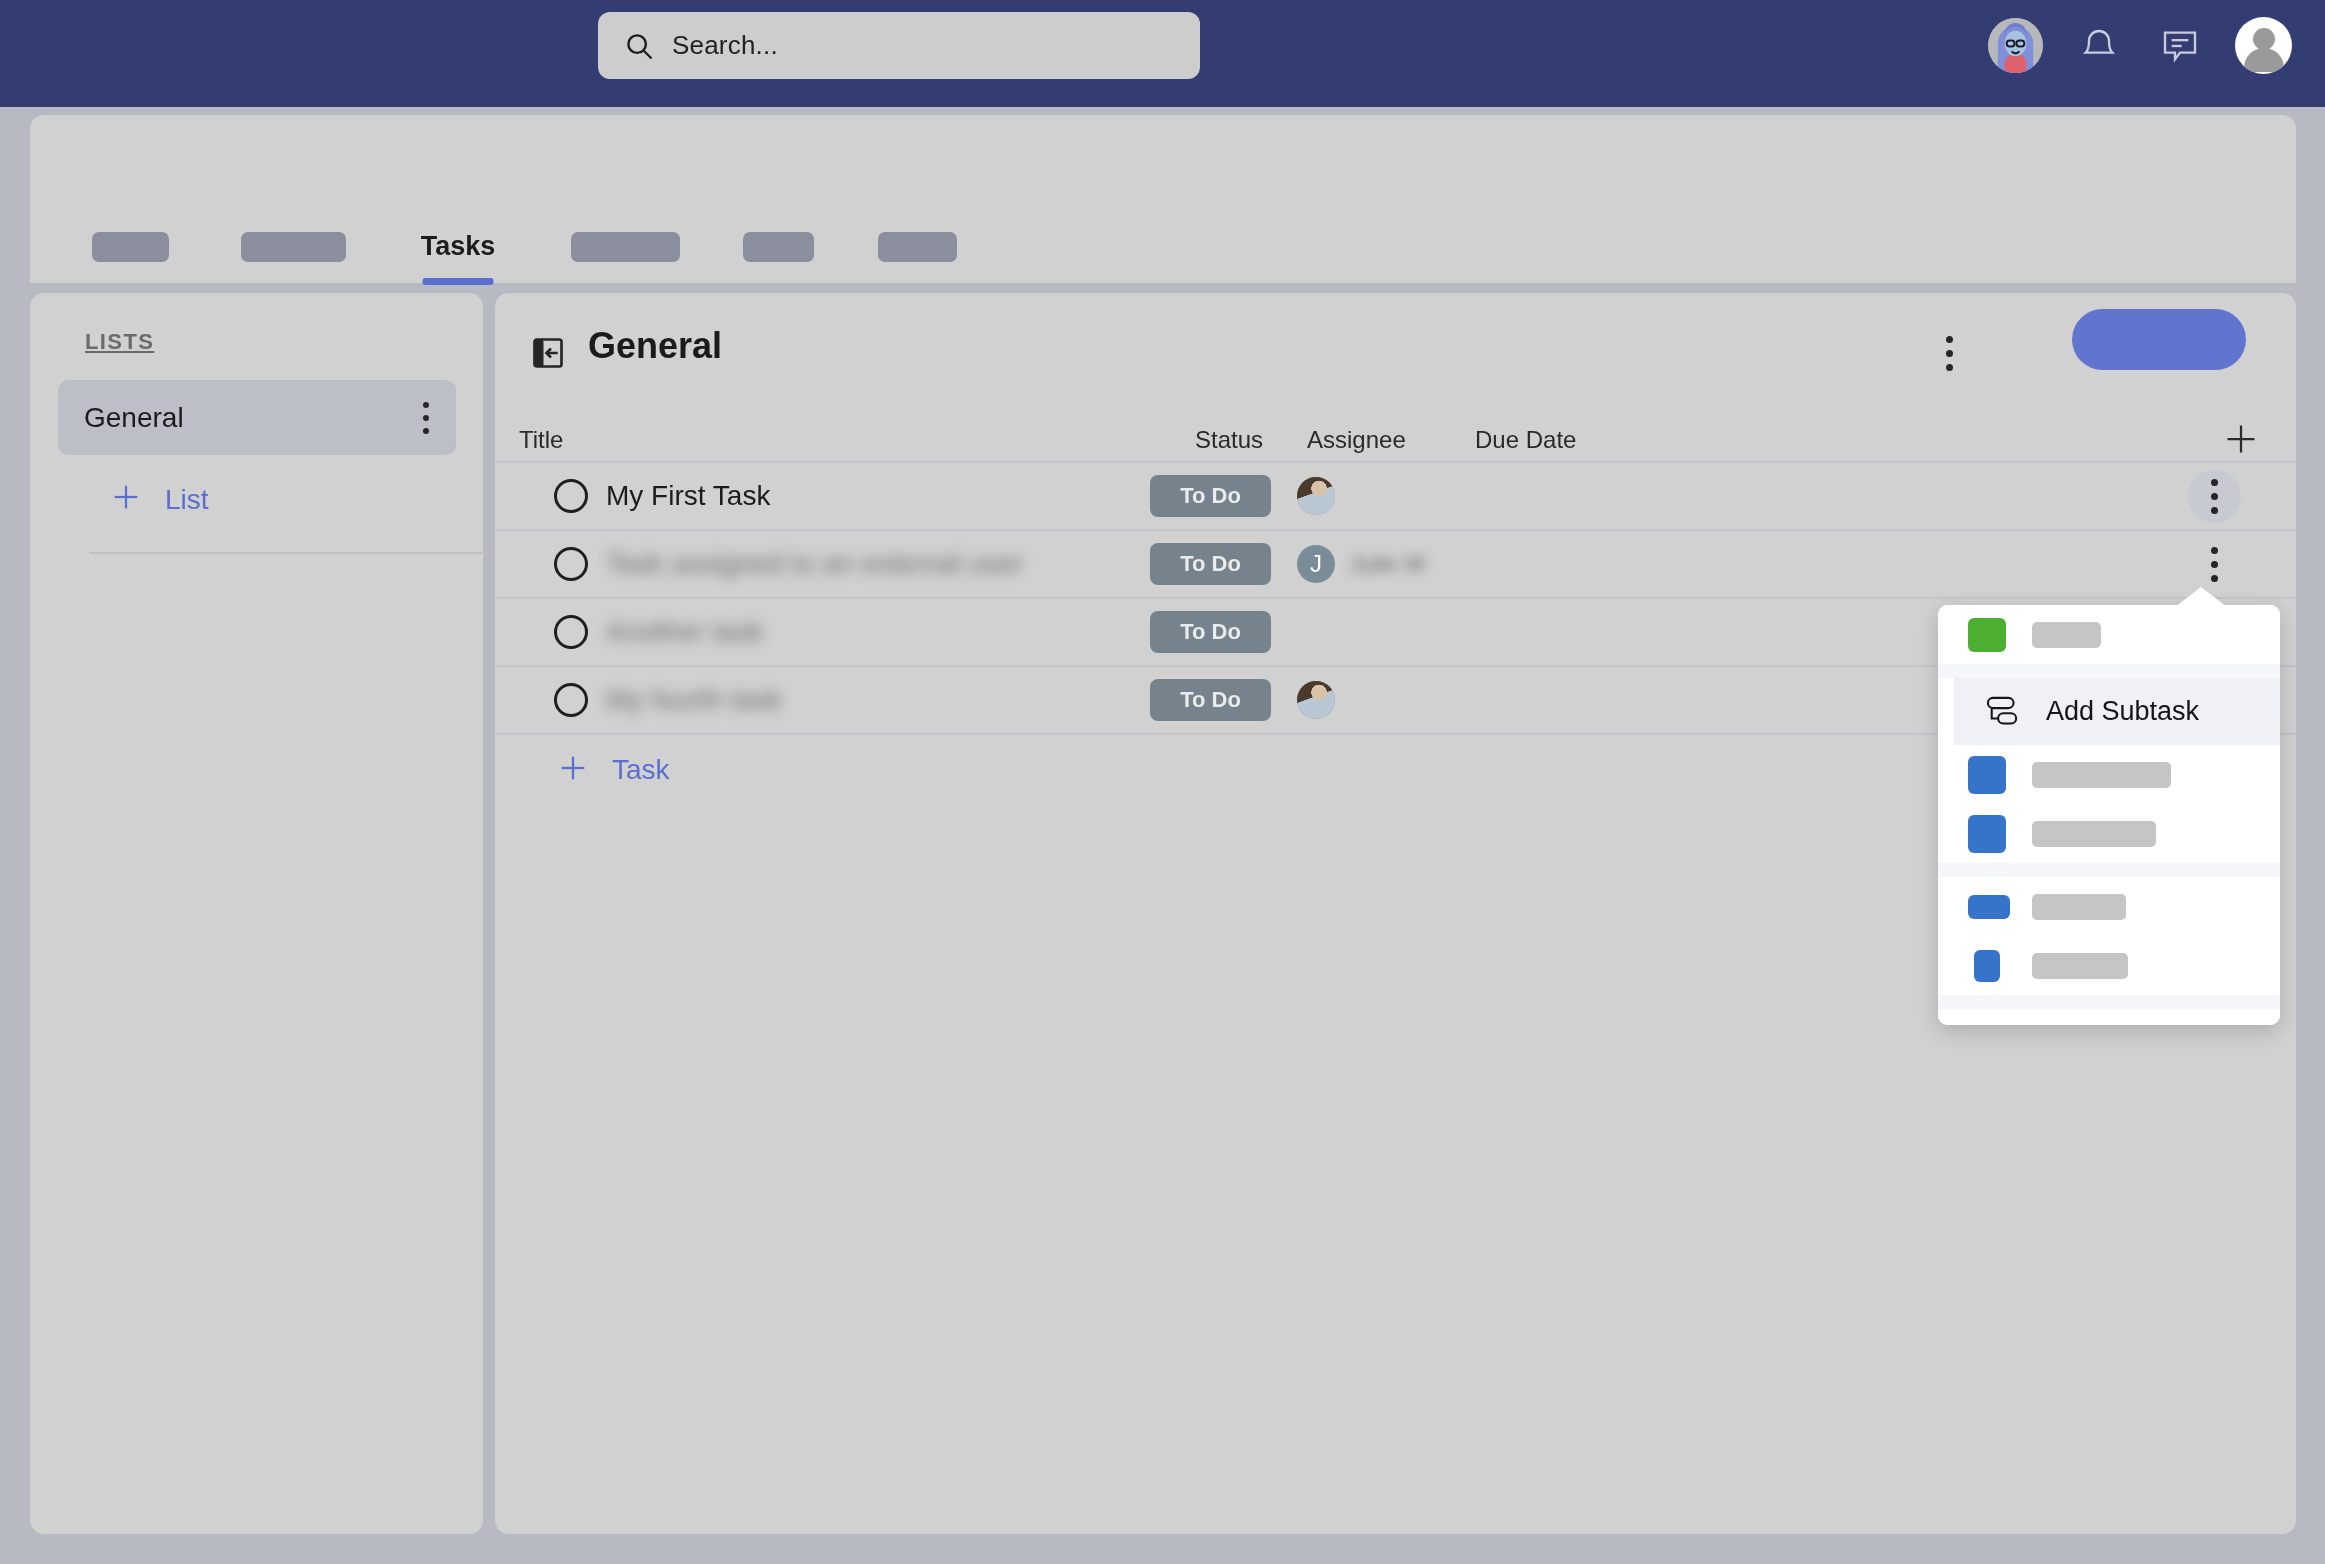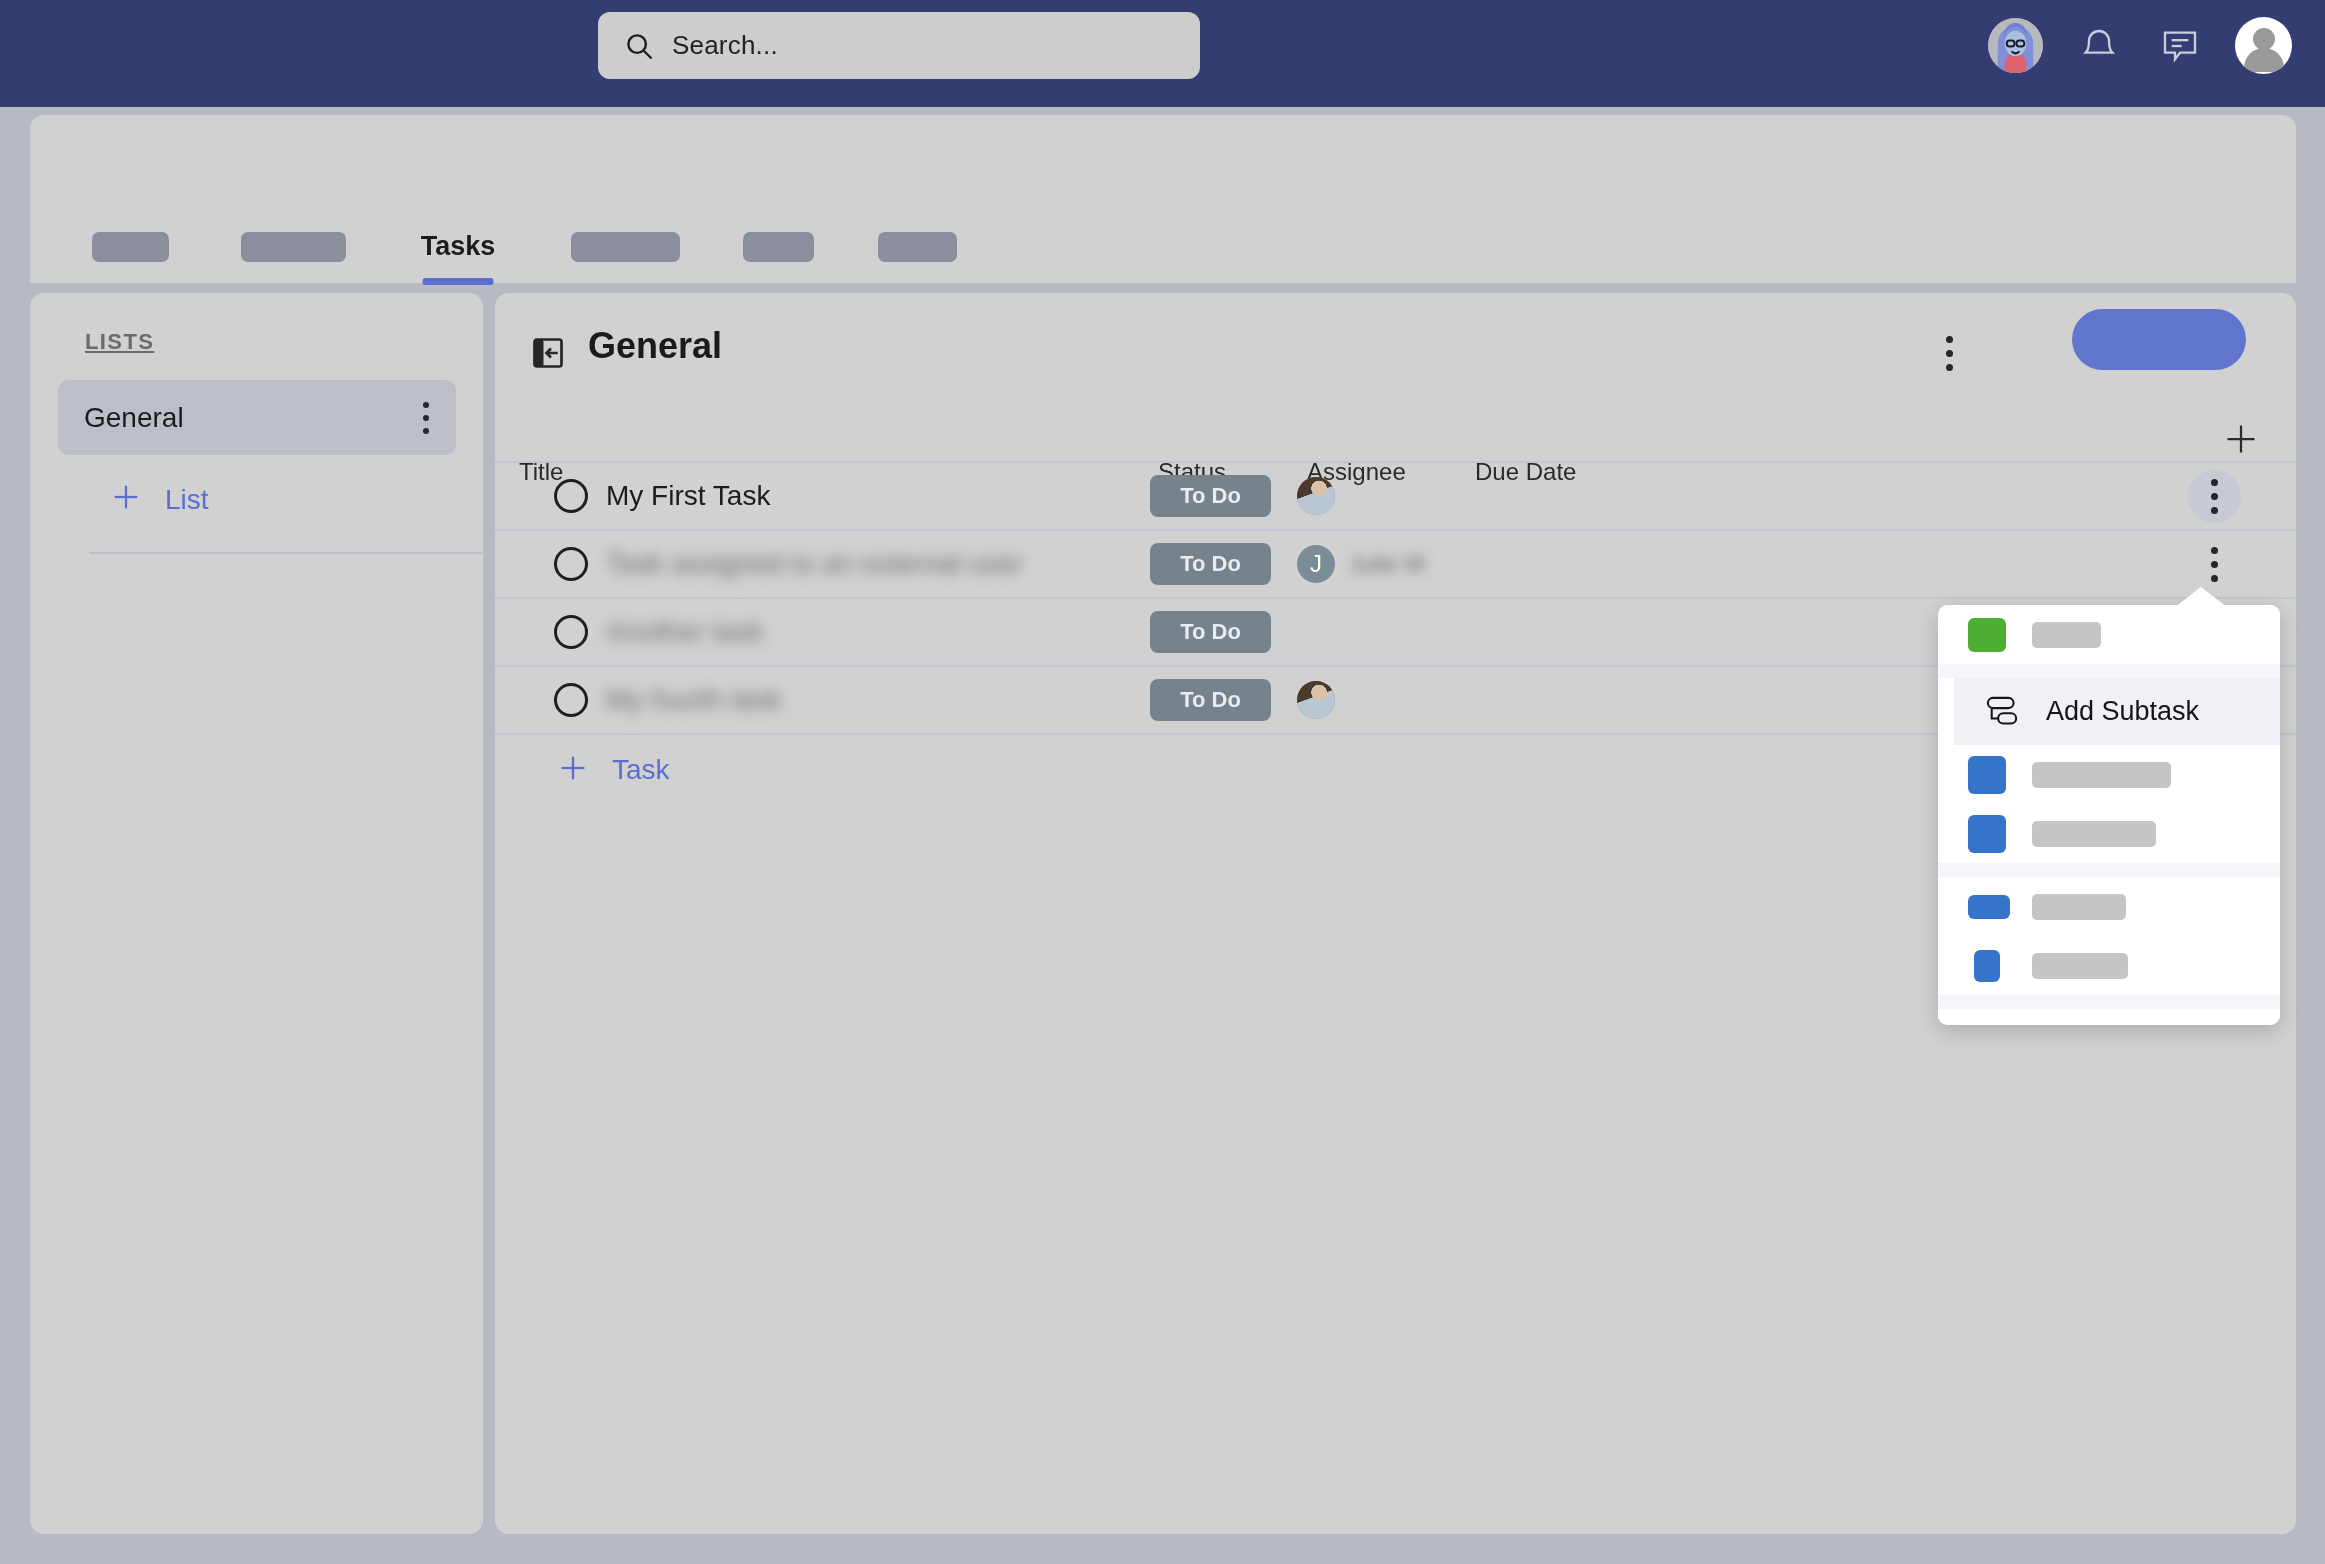--- a/index.html
+++ b/index.html
@@ -114,23 +114,23 @@
   .head-kebab i { width: 7px; height: 7px; }
   .head-btn {
     position: absolute; right: 50px; top: 16px;
     width: 174px; height: 61px; background: #6175ce; border-radius: 31px;
   }
 
   
   .colhead {
     position: absolute; left: 0; top: 121px; width: 100%; height: 61px;
   }
-  .ch { position: absolute; font-size: 24px; color: #2a2a2a; top: 12px; margin-top: 32px; }
+  .ch { position: absolute; font-size: 24px; color: #2a2a2a; top: 12px; }
   .ch-title { left: 24px; }
-  .ch-status { left: 663px; }
+  .ch-status { left: 700px; }
   .ch-assignee { left: 812px; }
   .ch-duedate { left: 980px; }
   .ch-plus {
     position: absolute; right: 37px; top: 0px;
     font-size: 44px; color: #2a2a2a; line-height: 55px; font-weight: 300;
   }
 
   
   .rows { position: absolute; left: 0; top: 168px; width: 100%; }
   .row {

